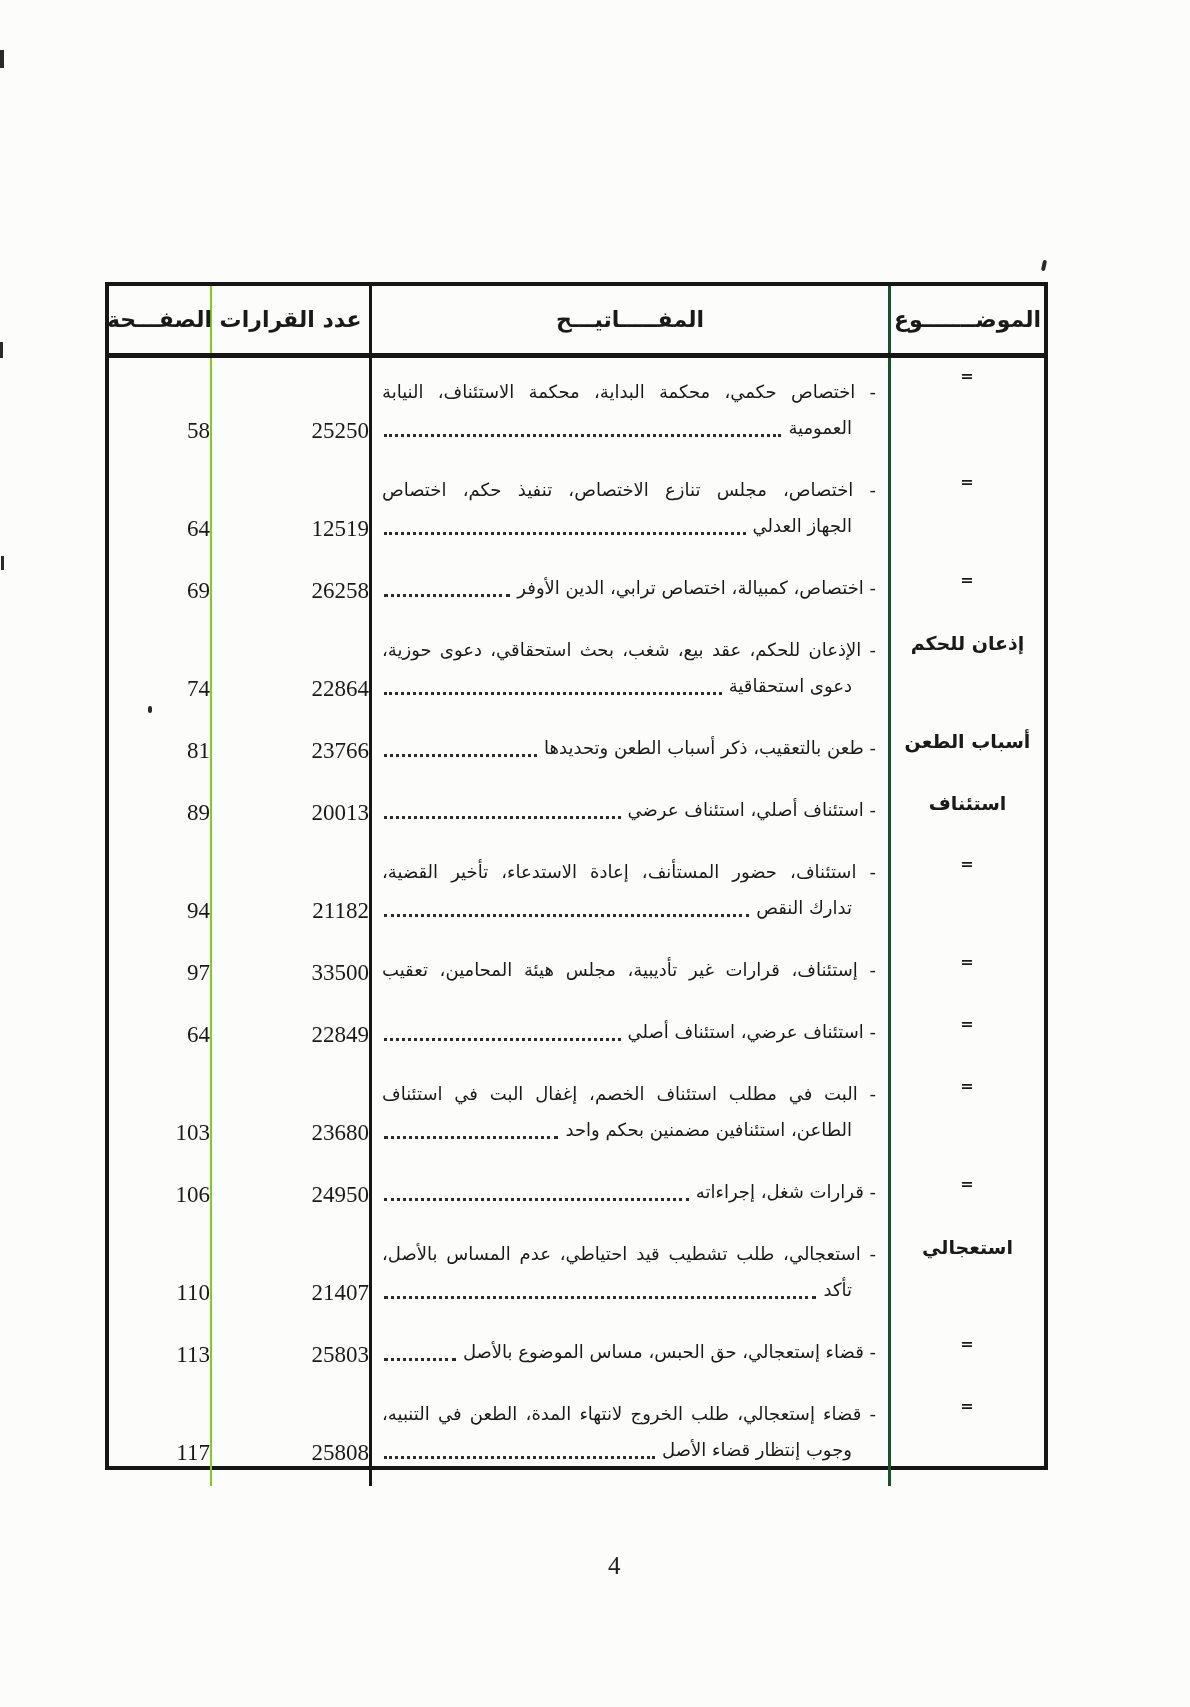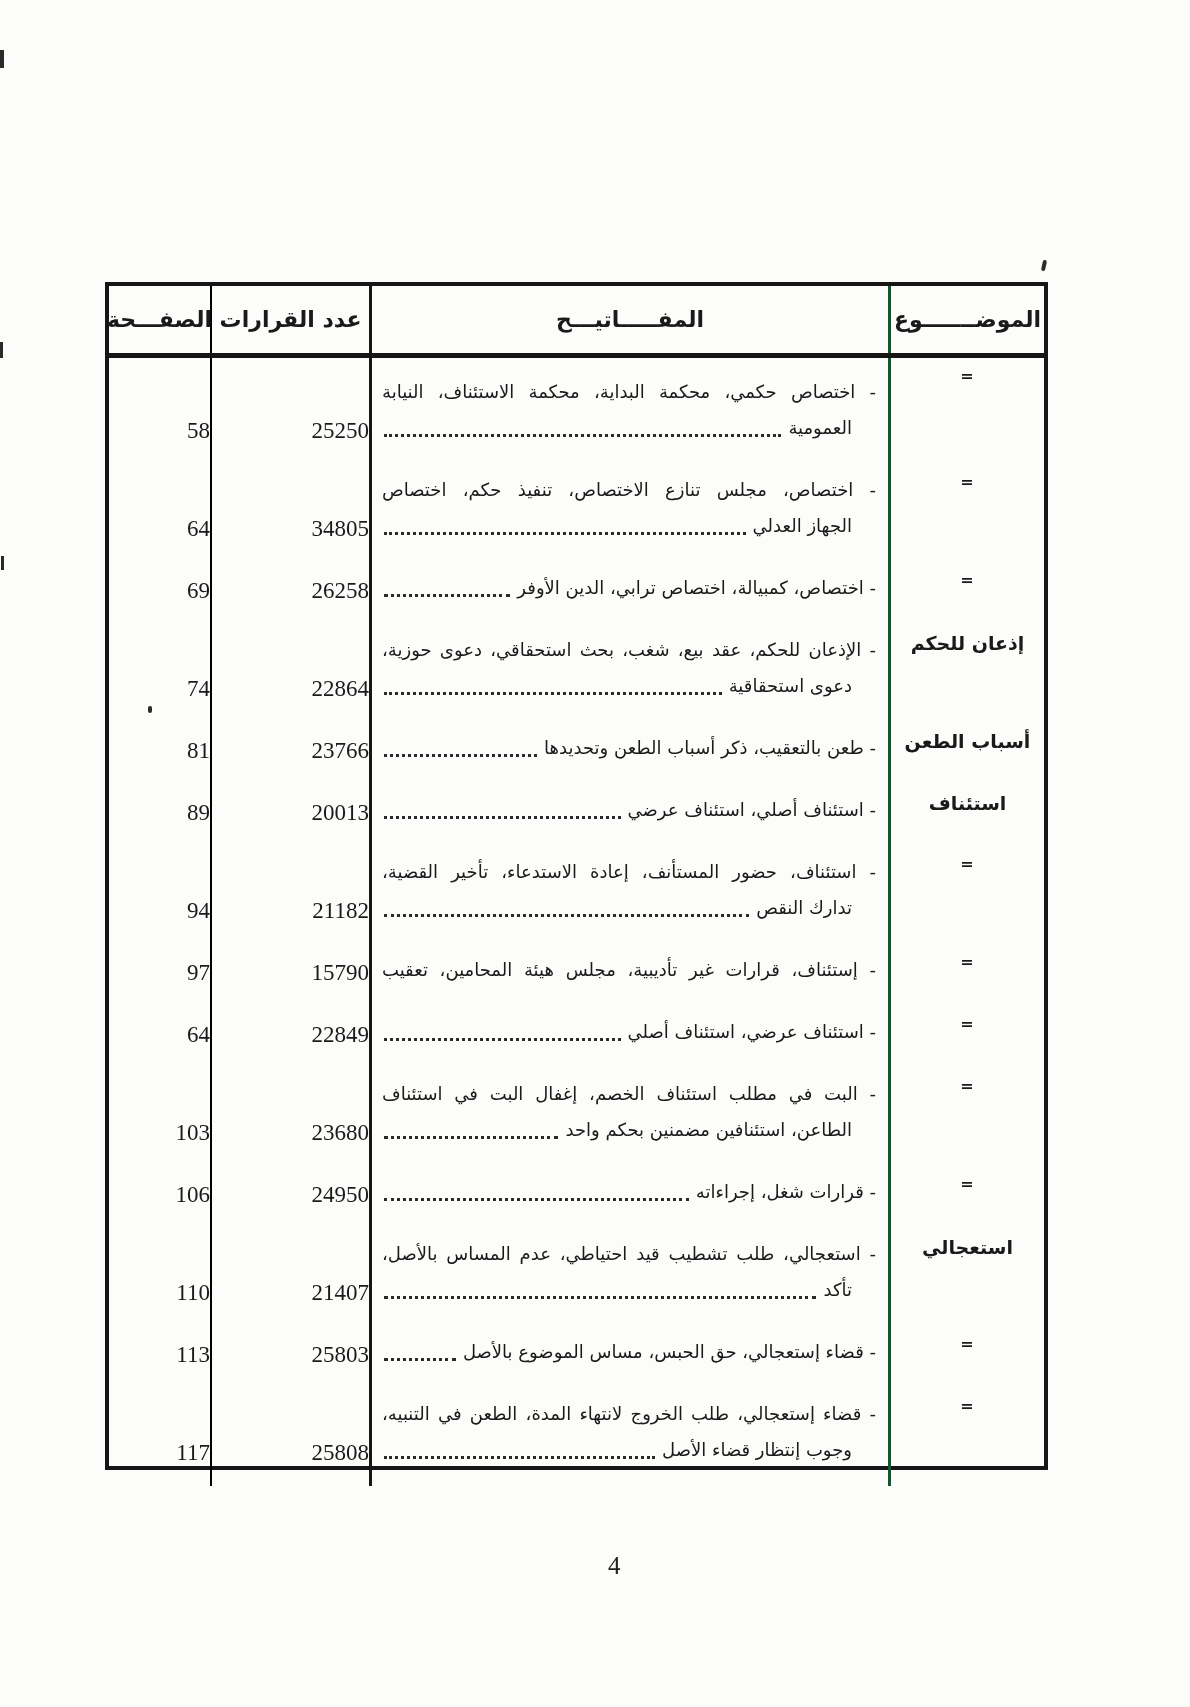--- a/index.html
+++ b/index.html
@@ -18,21 +18,21 @@
     display:grid;grid-template-columns:156px 516px 160px 103px;direction:rtl;
     height:72px;border-bottom:5px solid #161616;box-sizing:border-box;
   }
   .tbody{
     display:grid;grid-template-columns:156px 516px 160px 103px;direction:rtl;
     align-content:start;height:calc(100% - 77px);
   }
   .cell{box-sizing:border-box;}
   .c-subject{border-left:3px solid #14532d;}
   .c-dec{border-right:3px solid #161616;}
-  .c-page{border-right:2px solid #000000;}
+  .c-page{border-right:2px solid #84cc16;}
   .th{
     display:flex;align-items:center;justify-content:center;
     font-weight:bold;font-size:22px;white-space:nowrap;
   }
   
   .c-subject.body{
     display:flex;justify-content:center;align-items:flex-start;
     padding-top:8px;font-weight:bold;font-size:19px;
   }
   .ditto{font-size:16px;font-weight:bold;letter-spacing:1px;}
@@ -105,21 +105,21 @@
         <span class="ditto">=</span>
       </div>
       <div class="cell c-keys">
         <div class="kline l1">- اختصاص، مجلس تنازع الاختصاص، تنفيذ حكم، اختصاص</div>
         <div class="kline llast">
           <span class="ktext">الجهاز العدلي</span>
           <span class="leader"></span>
         </div>
       </div>
       <div class="cell c-dec body">
-        <span class="num">34805</span>
+        <span class="num">12519</span>
       </div>
       <div class="cell c-page body">
         <span class="num">64</span>
       </div>
       <div class="cell c-subject body">
         <span class="ditto">=</span>
       </div>
       <div class="cell c-keys">
         <div class="kline llast single">
           <span class="ktext">- اختصاص، كمبيالة، اختصاص ترابي، الدين الأوفر</span>
@@ -194,21 +194,21 @@
       <div class="cell c-page body">
         <span class="num">94</span>
       </div>
       <div class="cell c-subject body">
         <span class="ditto">=</span>
       </div>
       <div class="cell c-keys">
         <div class="kline l1">- إستئناف، قرارات غير تأديبية، مجلس هيئة المحامين، تعقيب</div>
       </div>
       <div class="cell c-dec body">
-        <span class="num">15790</span>
+        <span class="num">33500</span>
       </div>
       <div class="cell c-page body">
         <span class="num">97</span>
       </div>
       <div class="cell c-subject body">
         <span class="ditto">=</span>
       </div>
       <div class="cell c-keys">
         <div class="kline llast single">
           <span class="ktext">- استئناف عرضي، استئناف أصلي</span>

